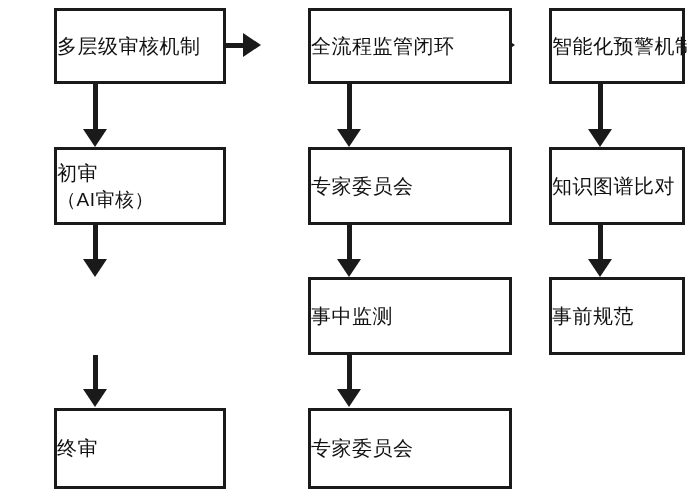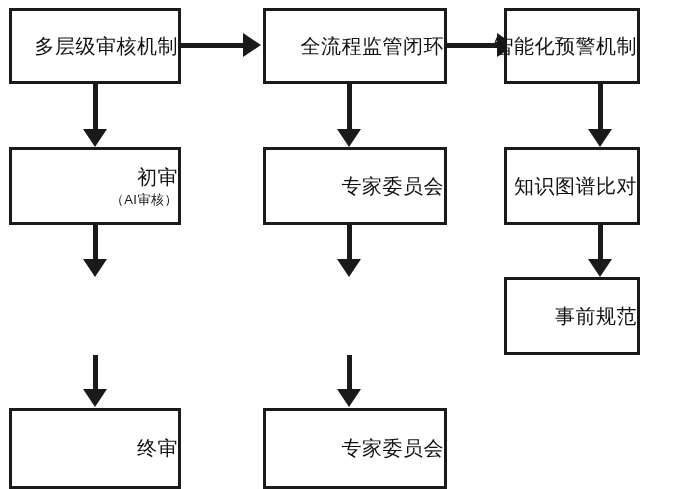--- a/index.html
+++ b/index.html
@@ -17,38 +17,39 @@
     background: #ffffff;
     overflow: hidden;
   }
   .node-box {
     position: absolute;
     box-sizing: border-box;
     border: 3px solid #1a1a1a;
     background: #ffffff;
     display: flex;
     flex-direction: column;
-    align-items: flex-end;
+    align-items: flex-start;
     justify-content: center;
     text-align: center;
     color: #111111;
     font-size: 20px;
     line-height: 1.32;
     letter-spacing: 0.5px;
+    margin-left: 45px;
   }
   .node-line {
     display: block;
     white-space: nowrap;
   }
   .node-line.secondary {
-    font-size: 13px;
+    font-size: 19px;
   }
   
   .col1 { left: 9px;  width: 172px; }
-  .col2 { left: 263px; width: 184px; }
+  .col2 { left: 263px; width: 204px; }
   .col3 { left: 504px; width: 136px; }
 
   .row1 { top: 8px;   height: 76px; }
   .row2 { top: 147px; height: 78px; }
   .row3 { top: 277px; height: 78px; }
   .row4 { top: 408px; height: 81px; }
 
   
   .conn {
     position: absolute;
@@ -128,20 +129,23 @@
   </div>
 
   <div class="node-box col2 row1">
     <span class="node-line">全流程监管闭环</span>
   </div>
 
   <div class="node-box col2 row2">
     <span class="node-line">专家委员会</span>
   </div>
 
+  <div class="node-box col2 row3">
+    <span class="node-line">事中监测</span>
+  </div>
 
   <div class="node-box col2 row4">
     <span class="node-line">专家委员会</span>
   </div>
 
   <div class="node-box col3 row1">
     <span class="node-line">智能化预警机制</span>
   </div>
 
   <div class="node-box col3 row2">

